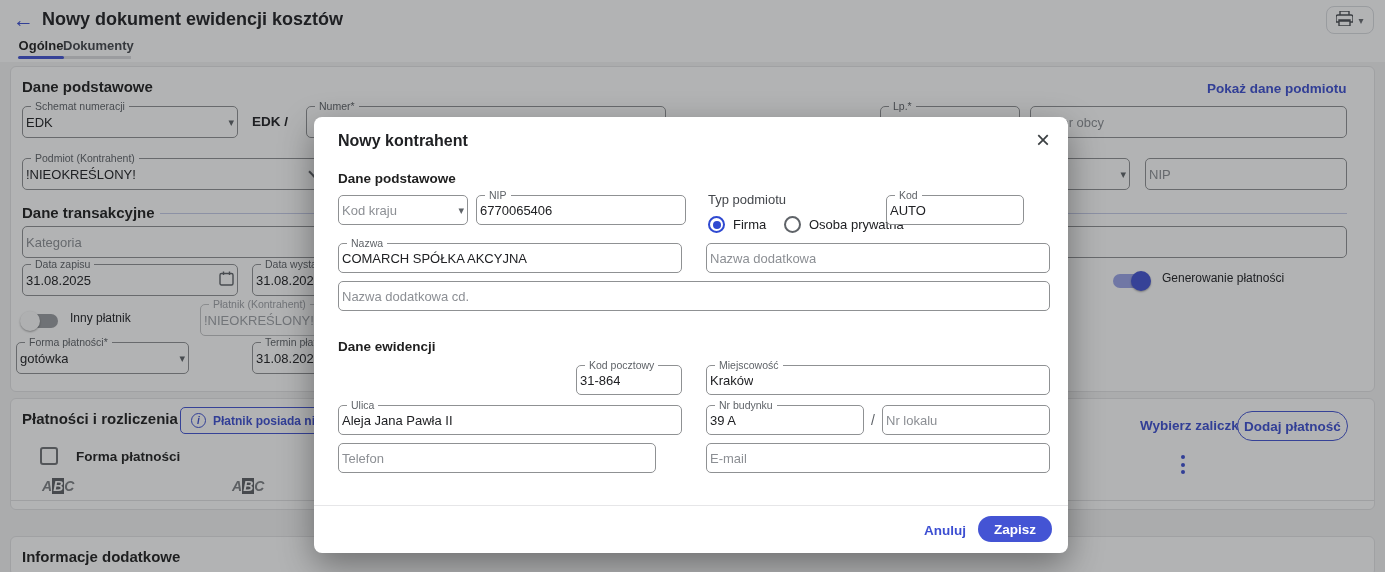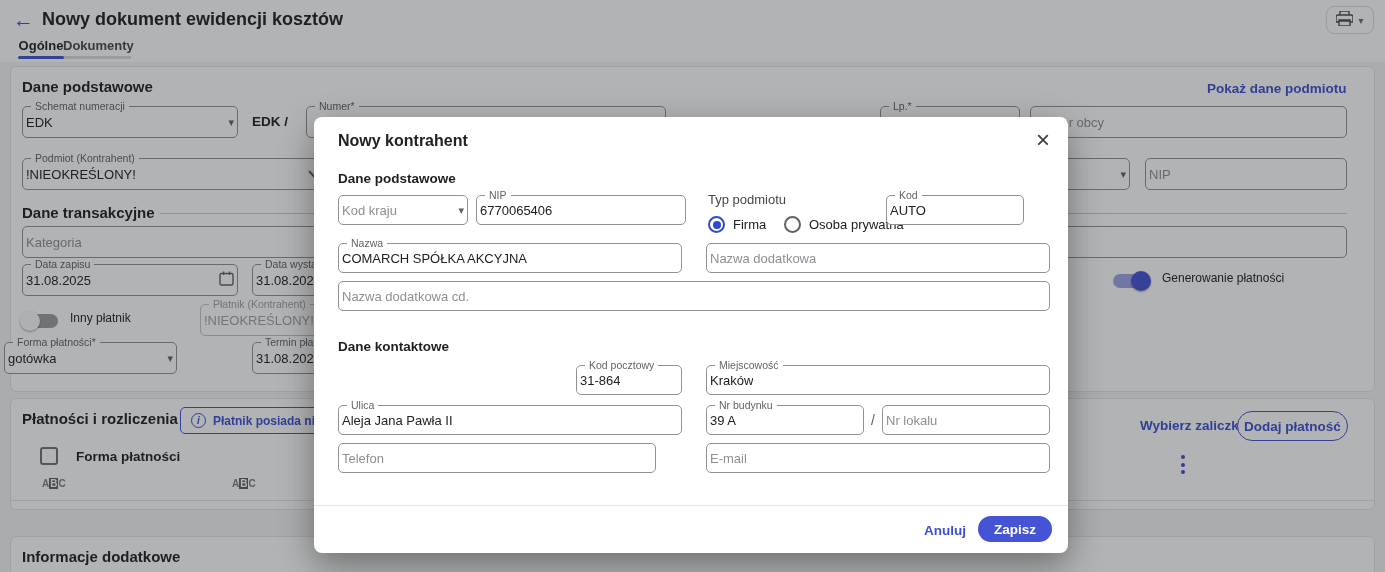--- a/index.html
+++ b/index.html
@@ -36,21 +36,21 @@
           display:flex; align-items:center; gap:7px; padding:0 10px; overflow:hidden; }
   .info-ic { width:15px; height:15px; border:1.5px solid #3d4fd2; border-radius:50%;
              font-size:10px; color:#3d4fd2; display:flex; align-items:center; justify-content:center;
              font-weight:700; flex:0 0 auto; font-style:italic; }
   .chip-txt { font-size:12px; font-weight:600; color:#3d4fd2; white-space:nowrap; }
   .pill { position:absolute; border-radius:17px; display:flex; align-items:center; justify-content:center;
           font-size:13.5px; font-weight:600; cursor:pointer; }
   .pill.outline { border:1px solid #4454d4; color:#3d4fd2; background:#fff; }
   .pill.solid { background:#4454d4; color:#fff; }
   .checkbox { position:absolute; width:18px; height:18px; border:2px solid #6f7276; border-radius:3px; background:#fff; }
-  .abc { position:absolute; font-size:10px; letter-spacing:0; color:#7d8084; font-weight:600; }
+  .abc { position:absolute; font-size:14px; letter-spacing:0; color:#7d8084; font-weight:600;font-style:italic; }
   .abc .mid { background:#5c5f63; color:#fff; padding:0 1px; }
   .kebab { position:absolute; width:14px; display:flex; flex-direction:column; gap:3.5px; align-items:center; cursor:pointer; }
   .kebab i { width:4px; height:4px; border-radius:50%; background:#3d4fd2; }
   .radio { position:absolute; width:17px; height:17px; border-radius:50%; border:2px solid #5f6368; background:#fff; }
   .radio.sel { border-color:#2f49d1; }
   .radio.sel::after { content:""; position:absolute; inset:2.5px; border-radius:50%; background:#2f49d1; }
   .radio-label { position:absolute; font-size:13px; color:#202124; }
   .hline { position:absolute; height:1px; background:#c6cbe9; }
   .tab { position:absolute; font-size:13px; color:#44474c; font-weight:600; cursor:pointer; text-align:center; }
   .tab.active { color:#1f1f1f; }
@@ -151,21 +151,21 @@
 
   <div class="toggle off" style="left:22px;top:314px;">
       <span class="knob"></span>
     </div>
   <span class="abs tgl-label" style="left:70px;top:311px;">Inny płatnik</span>
   <div class="fld disabled" style="left:200px;top:304px;width:230px;">
     <span class="flab">Płatnik (Kontrahent)</span>
     <span class="fval">!NIEOKREŚLONY!</span>
   </div>
 
-  <div class="fld" style="left:4px;top:342px;width:173px;">
+  <div class="fld" style="left:16px;top:342px;width:173px;">
     <span class="flab">Forma płatności*</span>
     <span class="fval">gotówka</span>
     <span class="caret">▾</span>
   </div>
   <div class="fld" style="left:252px;top:342px;width:216px;">
     <span class="flab">Termin płatności</span>
     <span class="fval">31.08.2025</span>
   </div>
 
   <div class="card" style="left:10px;top:398px;width:1365px;height:112px;"></div>
@@ -225,21 +225,21 @@
       <span class="flab">Nazwa</span>
       <span class="fval">COMARCH SPÓŁKA AKCYJNA</span>
     </div>
     <div class="fld sm" style="left:392px;top:126px;width:344px;">
       <span class="ph">Nazwa dodatkowa</span>
     </div>
     <div class="fld sm" style="left:24px;top:164px;width:712px;">
       <span class="ph">Nazwa dodatkowa cd.</span>
     </div>
 
-    <span class="abs h3" style="left:24px;top:222px;">Dane kontaktowe</span>
+    <span class="abs h3" style="left:24px;top:222px;">Dane ewidencji</span>
 
     <div class="fld sm" style="left:262px;top:248px;width:106px;">
       <span class="flab">Kod pocztowy</span>
       <span class="fval">31-864</span>
     </div>
     <div class="fld sm" style="left:392px;top:248px;width:344px;">
       <span class="flab">Miejscowość</span>
       <span class="fval">Kraków</span>
     </div>
 

